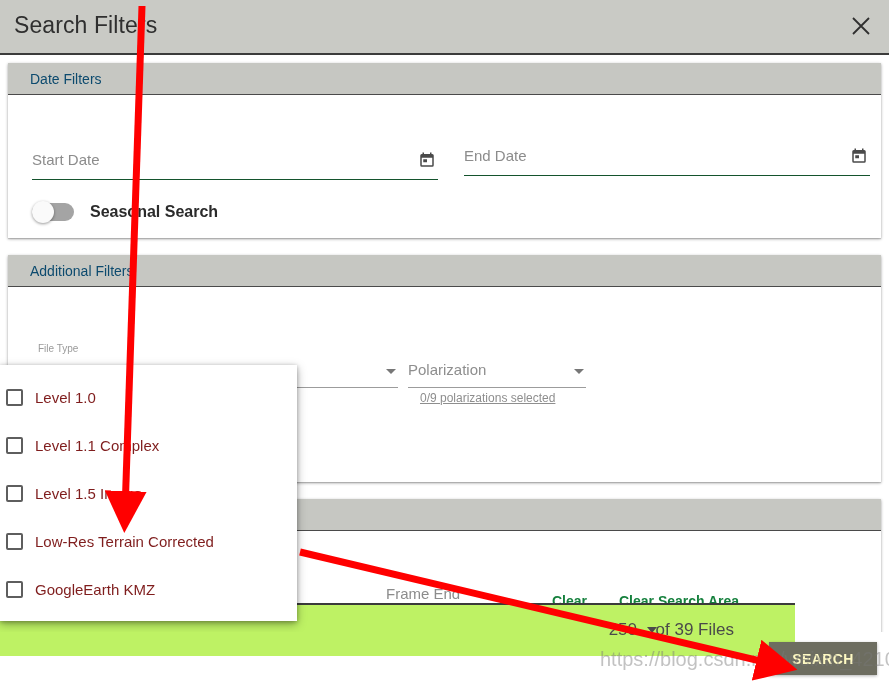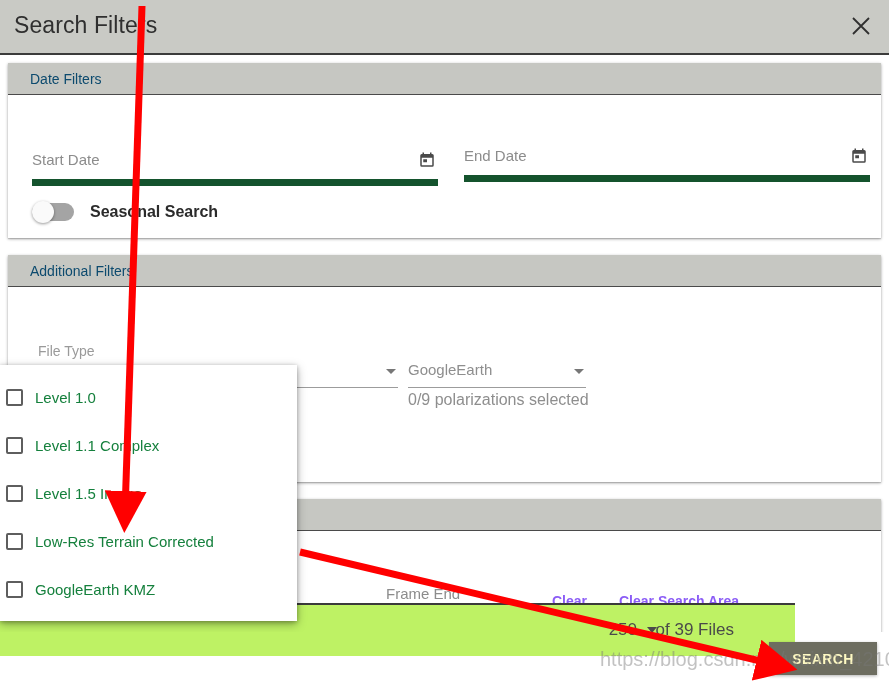--- a/index.html
+++ b/index.html
@@ -73,21 +73,21 @@
   }
   .section-content { position: relative; }
 
   
   #date-filters { top: 6px; height: 175px; }
   #date-filters .section-content { height: 143px; }
 
   .field {
     position: absolute;
     height: 34px;
-    border-bottom: 7px solid #14532d;
+    border-bottom: 1px solid #14532d;
   }
   .field-placeholder {
     position: absolute;
     left: 0; top: 6px;
     font-size: 15px;
     color: #8c8c8c;
   }
   .cal-icon {
     position: absolute;
     right: 2px; top: 6px;
@@ -141,47 +141,48 @@
   .select-caret {
     position: absolute;
     right: 2px; top: 12px;
     width: 0; height: 0;
     border-left: 5px solid transparent;
     border-right: 5px solid transparent;
     border-top: 5px solid #777;
   }
   .select-hint {
     position: absolute;
-    top: 34px; left: 0;
-    font-size: 16px;
+    top: 34px; left: 12px;
+    font-size: 12px;
     color: #8e8e8e;
     white-space: nowrap;
+    text-decoration: underline;
   }
   .floating-label {
     position: absolute;
-    font-size: 14px;
+    font-size: 10px;
     color: #9a9a9a;
   }
   #filetype-label  { left: 30px; top: 56px; }
   #filetype-field    { left: 30px; top: 70px; width: 360px; }
   #polarization-field{ left: 400px; top: 70px; width: 178px; }
   #direction-field   { left: 588px; top: 70px; width: 180px; }
 
   
   #frame-filters { top: 442px; height: 150px; }
   #frame-filters .section-content { height: 118px; }
 
   #frame-start-field { left: 30px;  top: 48px; width: 330px; }
   #frame-end-field   { left: 378px; top: 48px; width: 178px; }
 
   .text-btn {
     position: absolute;
     font-size: 14px;
     font-weight: bold;
-    color: #8b5cf6;
+    color: #15803d;
     cursor: pointer;
     white-space: nowrap;
   }
   #clear-btn        { left: 544px; top: 62px; }
   #clear-search-btn { left: 611px; top: 62px; text-align: right; }
 
   
   .dropdown {
     position: absolute;
     left: 0; top: 308px;
@@ -218,21 +219,21 @@
     position: absolute;
     left: 2px; top: -1px;
     width: 10px; height: 5px;
     border-left: 2px solid #ffffff;
     border-bottom: 2px solid #ffffff;
     transform: rotate(-45deg);
   }
   .dd-item:not(.selected) .dd-check { display: none; }
   .dd-label {
     font-size: 15px;
-    color: #15803d;
+    color: #7f1d1d;
   }
 
   
   .dialog-footer {
     position: absolute;
     left: 0; top: 603px;
     width: 795px; height: 53px;
     background: #bef264;
     border-top: 2px solid #3b3b3b;
     box-sizing: border-box;
@@ -344,21 +345,21 @@
     <div class="section-content">
 
       <span class="floating-label" id="filetype-label">File Type</span>
 
       <div class="select-field" id="filetype-field">
         <span class="select-caret"></span>
         <span class="select-hint">s selected</span>
       </div>
 
       <div class="select-field" id="polarization-field">
-        <span class="select-label">GoogleEarth</span>
+        <span class="select-label">Polarization</span>
         <span class="select-caret"></span>
         <span class="select-hint">0/9 polarizations selected</span>
       </div>
 
 
     </div>
   </div>
 
   <div class="section" id="frame-filters">
     <div class="section-header">

